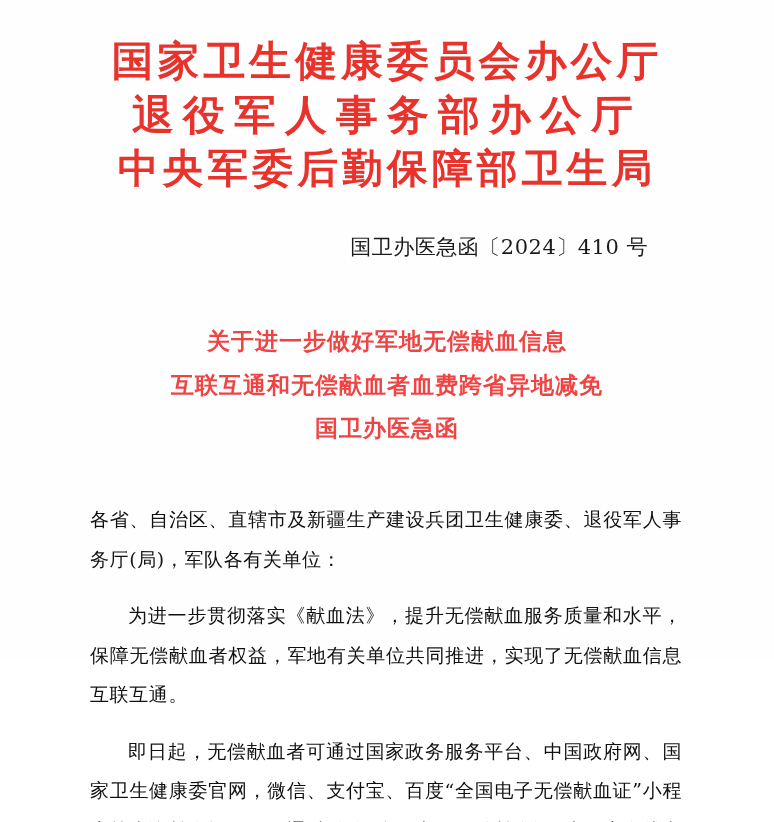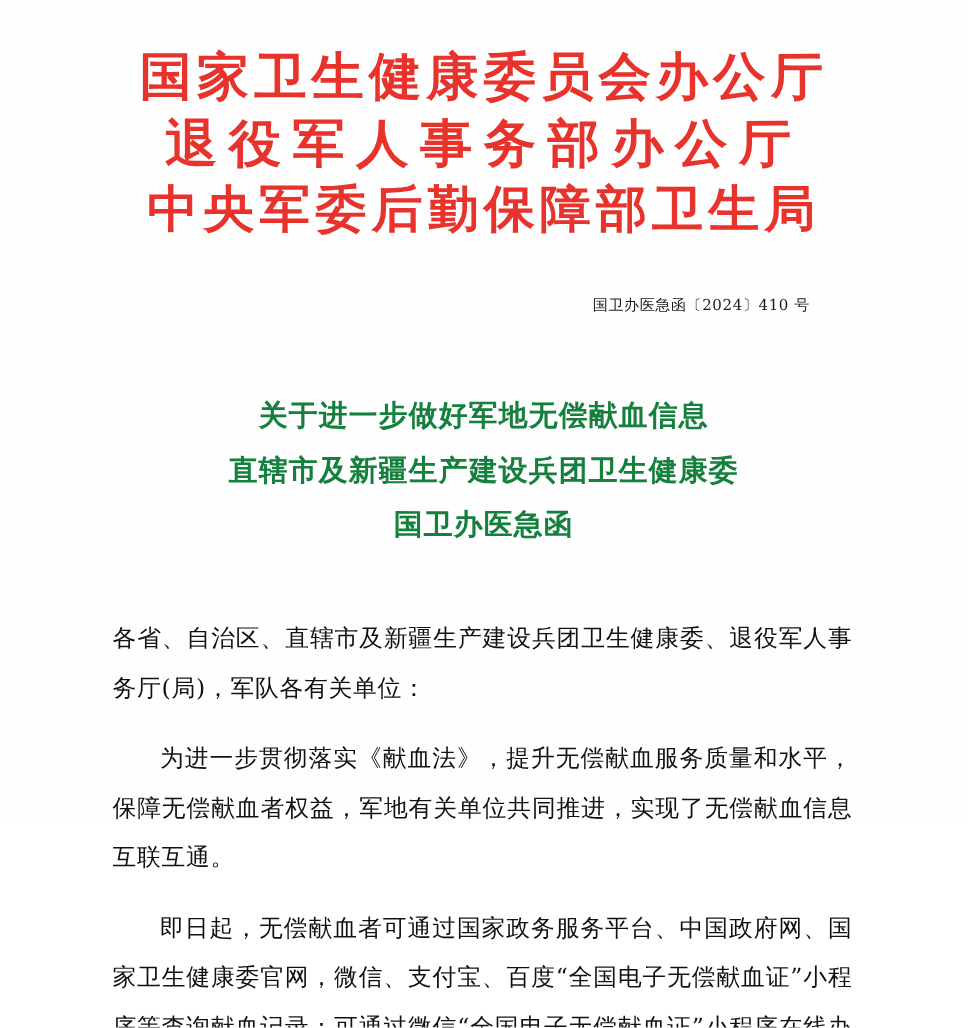--- a/index.html
+++ b/index.html
@@ -44,34 +44,34 @@
     letter-spacing: 4px;
     font-size: 40px;
   }
   
   .docnum-row {
     margin-top: 38px;
     text-align: right;
     padding-right: 66px;
   }
   .docnum {
-    font-size: 12px;
+    font-size: 21px;
     color: #1a1a1a;
     letter-spacing: 0.5px;
     font-family: "DejaVu Serif", serif;
   }
   
   .title-block {
     margin-top: 58px;
     text-align: center;
   }
   .title-line {
     font-size: 23px;
     font-weight: bold;
-    color: #15803d;
+    color: #ef4444;
     line-height: 1.9;
     letter-spacing: 1px;
     font-family: "DejaVu Serif", serif;
   }
   
   .body-block {
     margin-top: 50px;
     padding: 0 32px 0 30px;
   }
   .para {
@@ -98,21 +98,21 @@
     <div class="letterhead-line l2">退役军人事务部办公厅</div>
     <div class="letterhead-line l3">中央军委后勤保障部卫生局</div>
   </div>
 
   <div class="docnum-row">
     <span class="docnum">国卫办医急函〔2024〕410 号</span>
   </div>
 
   <div class="title-block">
     <div class="title-line">关于进一步做好军地无偿献血信息</div>
-    <div class="title-line">直辖市及新疆生产建设兵团卫生健康委</div>
+    <div class="title-line">互联互通和无偿献血者血费跨省异地减免</div>
     <div class="title-line">国卫办医急函</div>
   </div>
 
   <div class="body-block">
     <p class="para">各省、自治区、直辖市及新疆生产建设兵团卫生健康委、退役军人事务厅(局)，军队各有关单位：</p>
     <p class="para indent">为进一步贯彻落实《献血法》，提升无偿献血服务质量和水平，保障无偿献血者权益，军地有关单位共同推进，实现了无偿献血信息互联互通。</p>
     <p class="para indent">即日起，无偿献血者可通过国家政务服务平台、中国政府网、国家卫生健康委官网，微信、支付宝、百度“全国电子无偿献血证”小程序等查询献血记录；可通过微信“全国电子无偿献血证”小程序在线办理无偿献血者血费跨省异地减免申请。</p>
   </div>
 
 </div>

